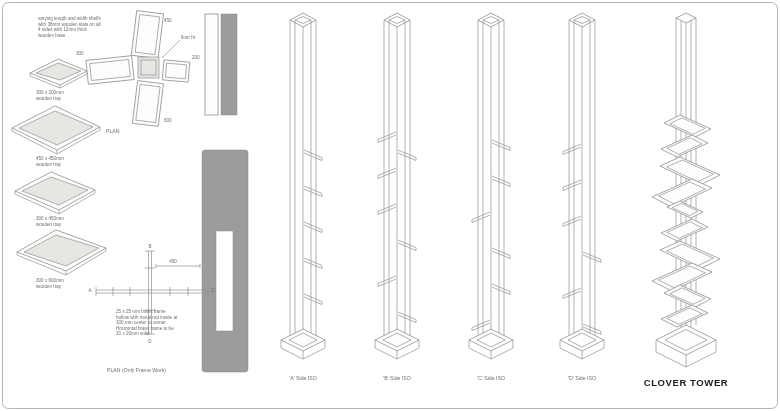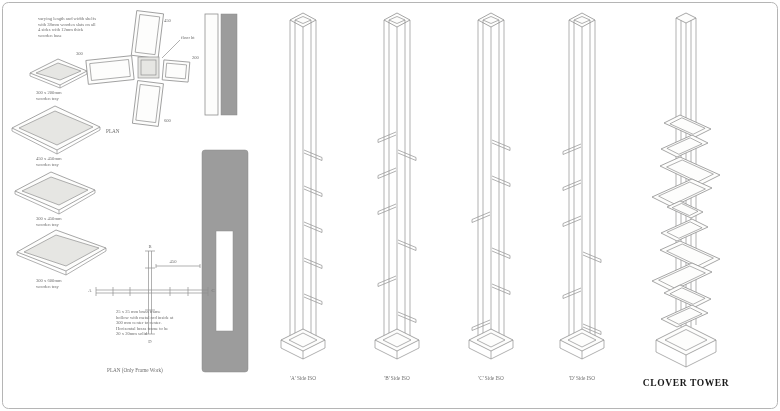--- a/index.html
+++ b/index.html
@@ -1,17 +1,17 @@
 <!DOCTYPE html>
 <html><head>
 <meta charset="utf-8">
 <style>
   html,body{margin:0;padding:0;background:#fff;}
   .sheet{position:relative;width:780px;height:411px;background:#fff;
-         font-family:Liberation Serif, serif;overflow:hidden;}
+         font-family:Liberation Sans, sans-serif;overflow:hidden;}
   .sheet svg{position:absolute;left:0;top:0;}
   .ln{fill:none;stroke:#8f8f8f;stroke-width:0.7;}
   .fillw{fill:#fdfdfc;stroke:#8f8f8f;stroke-width:0.8;}
   .filll{fill:#e6e6e3;stroke:#8f8f8f;stroke-width:0.7;}
   .solid{fill:#9c9c9c;stroke:#8a8a8a;stroke-width:0.5;}
   .border{fill:none;stroke:#b5b5b5;stroke-width:1;}
   text{fill:#6e6e6e;}
   .t4{font-size:4.6px;}
   .t5{font-size:5.2px;}
   .mid{text-anchor:middle;}

